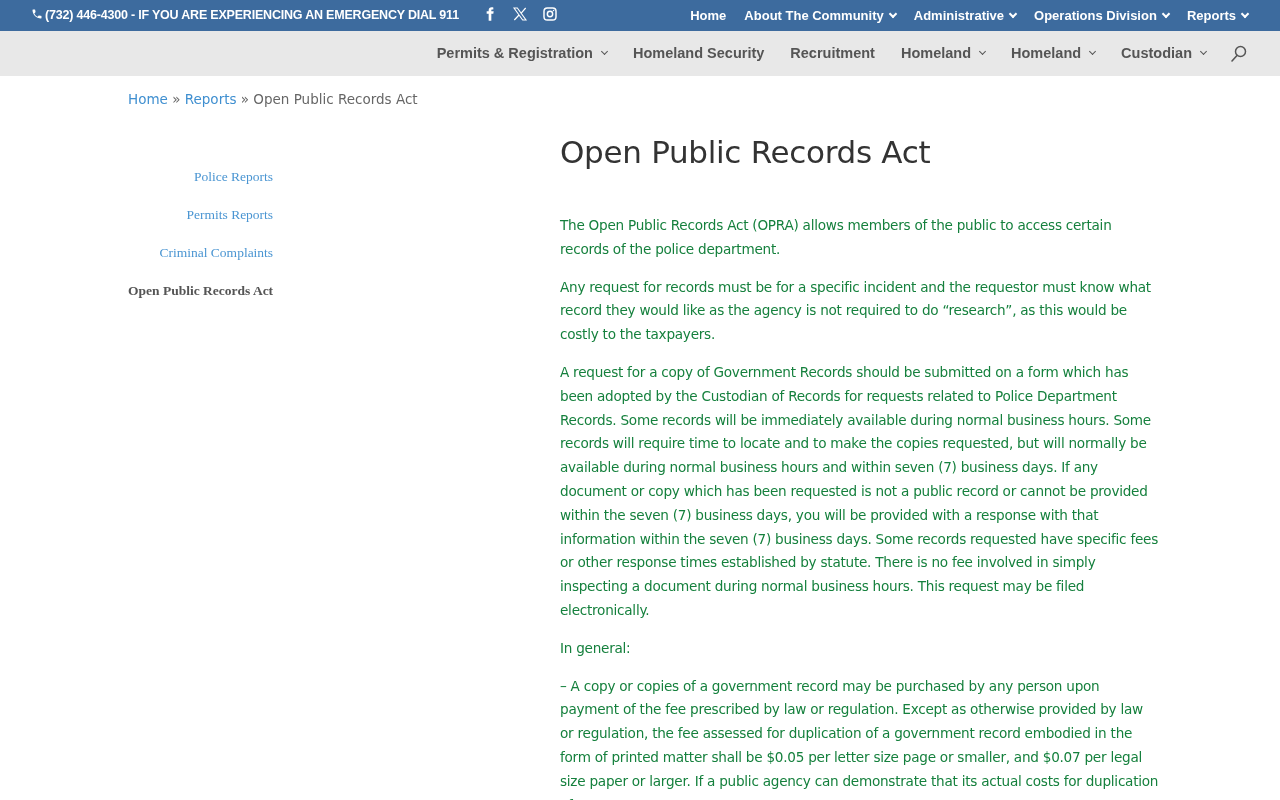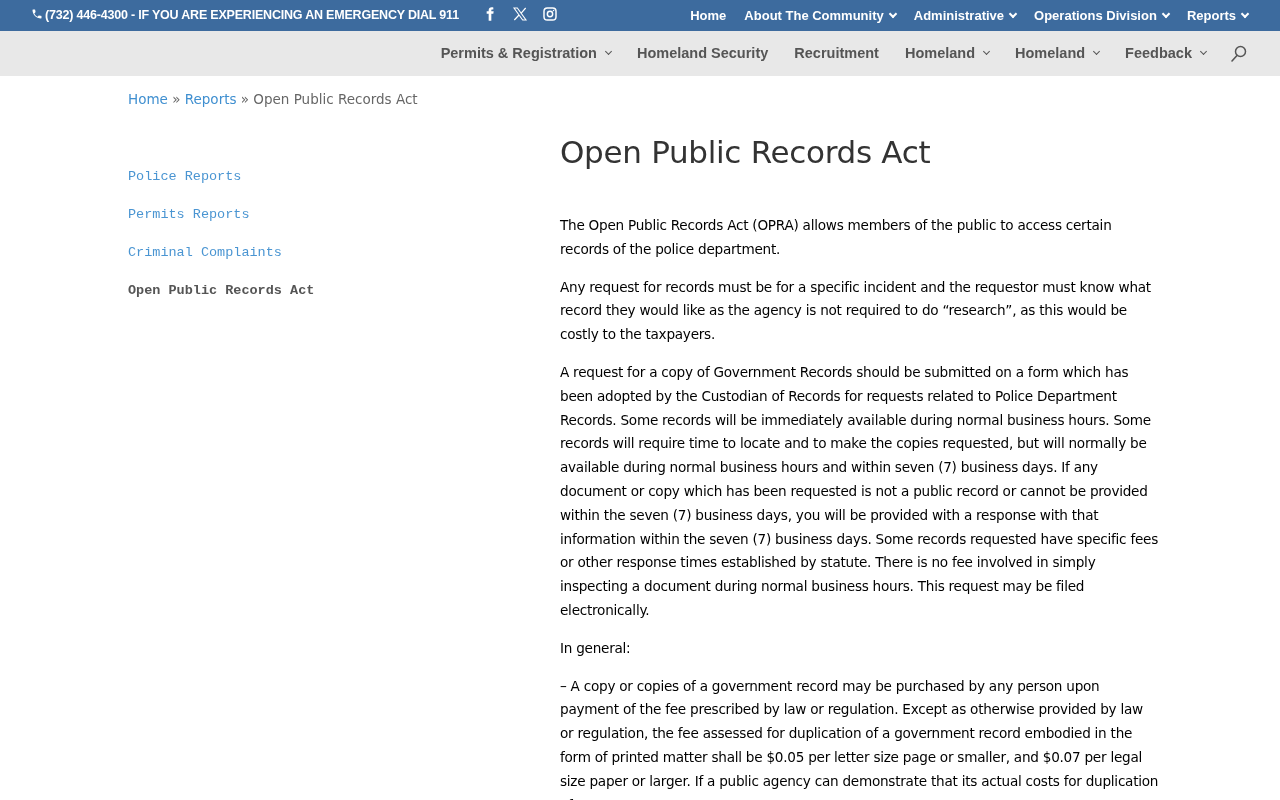--- a/index.html
+++ b/index.html
@@ -31,27 +31,27 @@
     position: absolute; left: 0; top: 31px; width: 1280px; height: 45px;
     background: #e8e8e8;
   }
   .mainnav .items { position: absolute; right: 74px; top: 14px; display: flex; gap: 26px; font-size: 14.5px; font-weight: bold; color: #555; white-space: nowrap; }
   .mainnav .item { display: flex; align-items: center; gap: 9px; cursor: pointer; }
   .mainnav .search { position: absolute; left: 1229px; top: 13px; width: 20px; height: 20px; cursor: pointer; }
 
   .breadcrumb { position: absolute; left: 128px; top: 91px; font-family: "DejaVu Sans", sans-serif; font-size: 13.5px; color: #666; white-space: nowrap; }
   .breadcrumb a { color: #3f8fd0; text-decoration: none; cursor: pointer; }
 
-  .sidebar { position: absolute; left: 128px; top: 167px; font-family: Liberation Mono, monospace; font-size: 13.5px; }
+  .sidebar { position: absolute; left: 128px; top: 167px; font-family: Liberation Serif, serif; font-size: 13.5px; text-align: right; }
   .sidebar .link { display: block; height: 38px; line-height: 20px; color: #4a95d2; cursor: pointer; white-space: nowrap; }
   .sidebar .link.active { color: #555; font-weight: bold; }
 
   .content { position: absolute; left: 560px; top: 130px; width: 600px; font-family: "DejaVu Sans", sans-serif; }
   .content h1 { font-size: 31px; font-weight: normal; color: #333; letter-spacing: -0.3px; line-height: 44px; margin-bottom: 40px; }
-  .content p { font-size: 13.6px; line-height: 23.8px; color: #000000; margin-bottom: 14px; letter-spacing: -0.25px; }
+  .content p { font-size: 13.6px; line-height: 23.8px; color: #15803d; margin-bottom: 14px; letter-spacing: -0.25px; }
 </style>
 </head>
 <body>
 
 <div class="topbar">
   <div class="phone">
     <svg viewBox="0 0 24 24">
         <path fill="#fff" d="M6.6 10.8c1.4 2.8 3.8 5.1 6.6 6.6l2.2-2.2c.3-.3.7-.4 1-.2 1.1.4 2.3.6 3.6.6.6 0 1 .4 1 1V20c0 .6-.4 1-1 1C10.6 21 3 13.4 3 4c0-.6.4-1 1-1h3.5c.6 0 1 .4 1 1 0 1.3.2 2.5.6 3.6.1.3 0 .7-.2 1L6.6 10.8z"></path>
       </svg>
     <span>(732) 446-4300 - IF YOU ARE EXPERIENCING AN EMERGENCY DIAL 911</span>
@@ -113,21 +113,21 @@
       </div>
     <div class="item">
         <span>Homeland</span>
         <i class="chev thin"></i>
       </div>
     <div class="item">
         <span>Homeland</span>
         <i class="chev thin"></i>
       </div>
     <div class="item">
-        <span>Feedback</span>
+        <span>Custodian</span>
         <i class="chev thin"></i>
       </div>
   </div>
   <div class="search">
     <svg viewBox="0 0 20 20" width="20" height="20">
         <circle cx="11.5" cy="7.5" r="5" fill="none" stroke="#555" stroke-width="1.5"></circle>
         <path d="M8 11.5L3 17" stroke="#555" stroke-width="1.6" stroke-linecap="round"></path>
       </svg>
   </div>
 </div>

